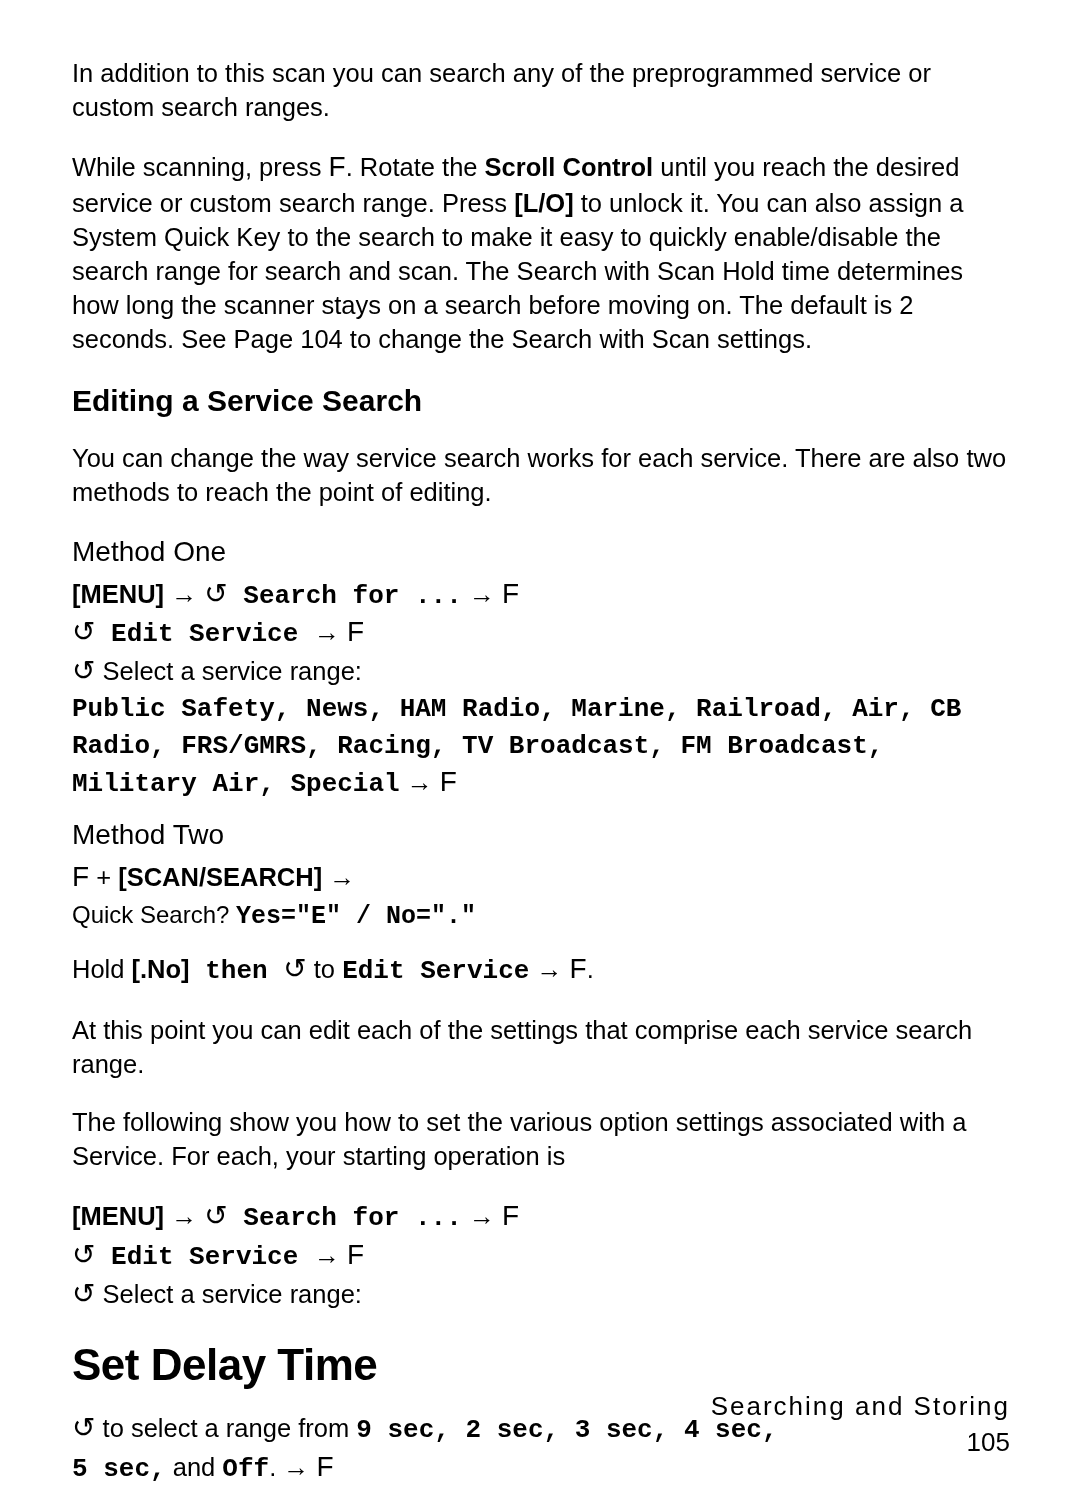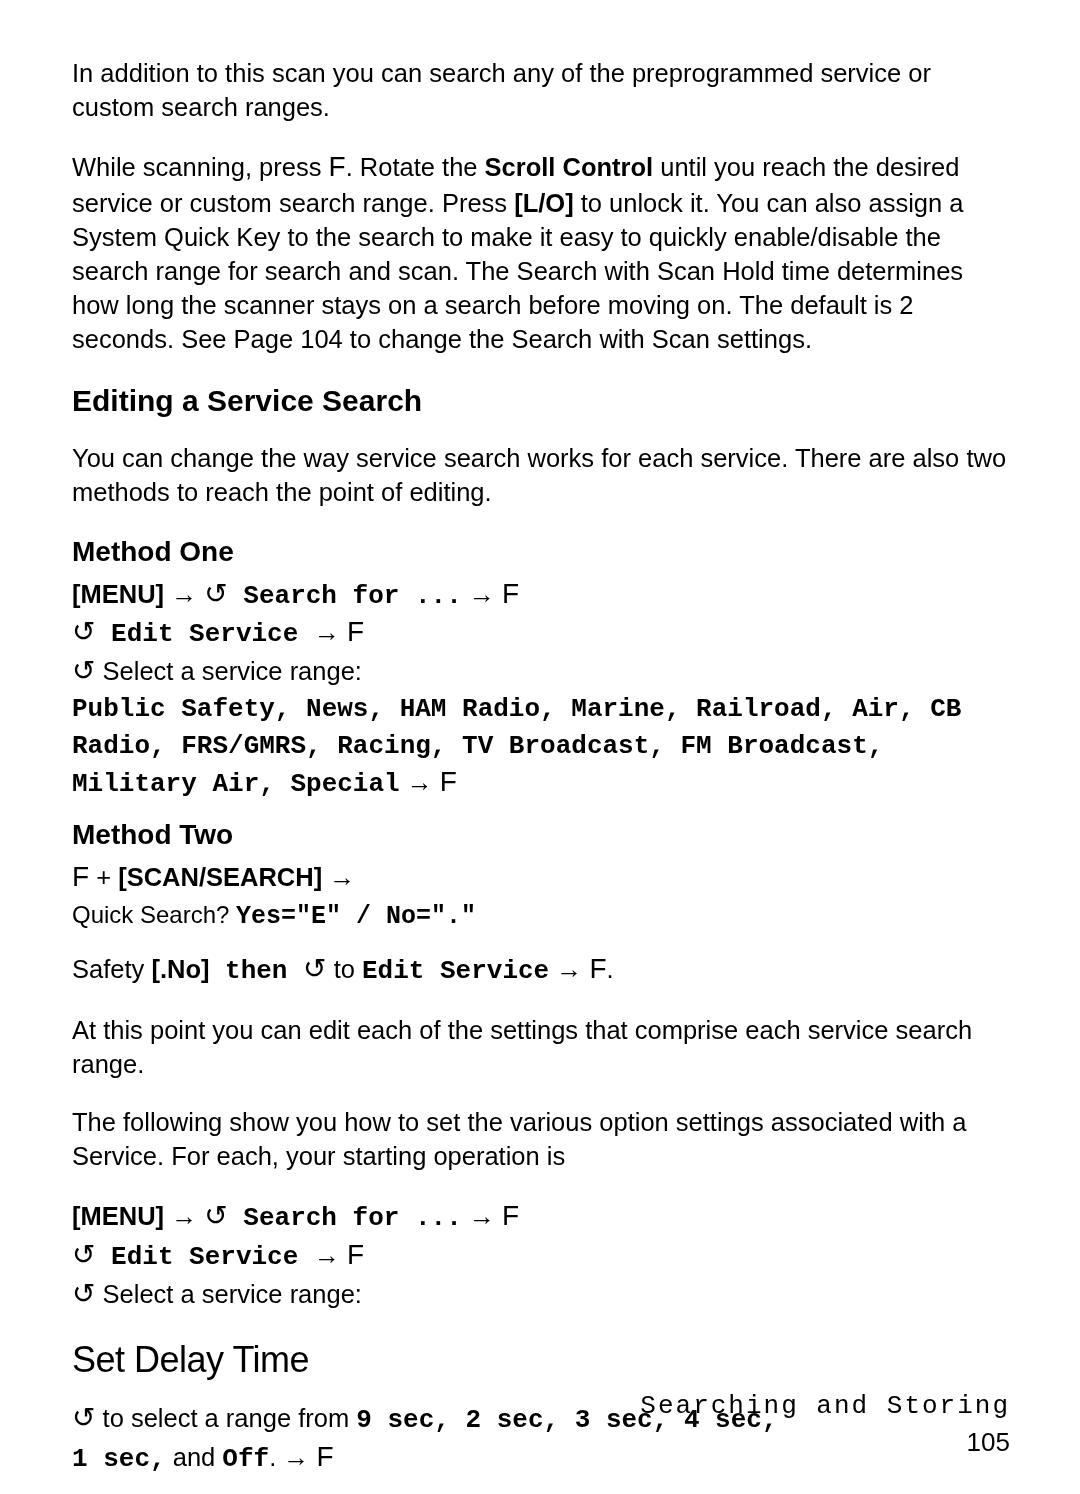--- a/index.html
+++ b/index.html
@@ -28,46 +28,46 @@
     font-size: 26px;
   }
   .bold { font-weight: bold; }
   .h3 {
     font-weight: bold;
     font-size: 30px;
     margin-top: 16px;
     margin-bottom: 20px;
   }
   .h2 {
-    font-weight: normal;
-    font-size: 36px;
+    font-weight: bold;
+    font-size: 44px;
     margin-top: 24px;
     margin-bottom: 14px;
     letter-spacing: -0.5px;
   }
   .h4 {
-    font-weight: bold;
+    font-weight: normal;
     font-size: 28px;
     margin-top: 10px;
     margin-bottom: 4px;
   }
   .fkey {
     font-family: Arial, Helvetica, sans-serif;
     font-weight: normal;
     font-size: 28px;
     display: inline-block;
     vertical-align: baseline;
   }
   .arrow { font-size: 26px; font-family: Arial, Helvetica, sans-serif; }
   .footer-section {
     position: absolute;
     bottom: 70px;
     right: 70px;
     font-size: 26px;
-    font-family: Liberation Mono, monospace;
+    font-family: Liberation Sans, sans-serif;
     letter-spacing: 2px;
     text-align: center;
   }
   .page-num {
     position: absolute;
     bottom: 34px;
     right: 70px;
     font-size: 26px;
     font-family: Arial, Helvetica, sans-serif;
   }
@@ -116,21 +116,21 @@
   <div style="margin-bottom:4px;">
     <span class="fkey">F</span><span> + </span><span class="bold">[SCAN/SEARCH]</span>
     <span class="arrow">→</span>
   </div>
 
   <div style="font-size:24px; margin-bottom:16px;">
     <span>Quick Search? </span><span class="mono" style="font-size:25px;">Yes="E" / No="."</span>
   </div>
 
   <div style="margin-bottom:24px;">
-    <span>Safety </span><span class="bold">[.No]</span><span class="mono"> then </span>
+    <span>Hold </span><span class="bold">[.No]</span><span class="mono"> then </span>
     <span style="font-size:28px;">↺</span><span> to </span><span class="mono">Edit Service</span>
     <span class="arrow">→</span>
     <span class="fkey">F</span><span>.</span>
   </div>
 
   <div class="para">At this point you can edit each of the settings that comprise each service search range.</div>
 
   <div class="para">The following show you how to set the various option settings associated with a Service. For each, your starting operation is</div>
 
   <div style="margin-bottom:10px;">
@@ -150,21 +150,21 @@
     </div>
   </div>
 
   <div class="h2">Set Delay Time</div>
 
   <div>
     <div>
       <span style="font-size:28px;">↺</span><span> to select a range from </span><span class="mono">9 sec, 2 sec, 3 sec, 4 sec,</span>
     </div>
     <div>
-      <span class="mono">1 sec,</span><span> and </span><span class="mono">Off</span><span>.</span>
+      <span class="mono">5 sec,</span><span> and </span><span class="mono">Off</span><span>.</span>
       <span class="arrow">→</span>
       <span class="fkey">F</span>
     </div>
   </div>
 
   <div class="footer-section">Searching and Storing</div>
   <div class="page-num">105</div>
 
 </div>
 

